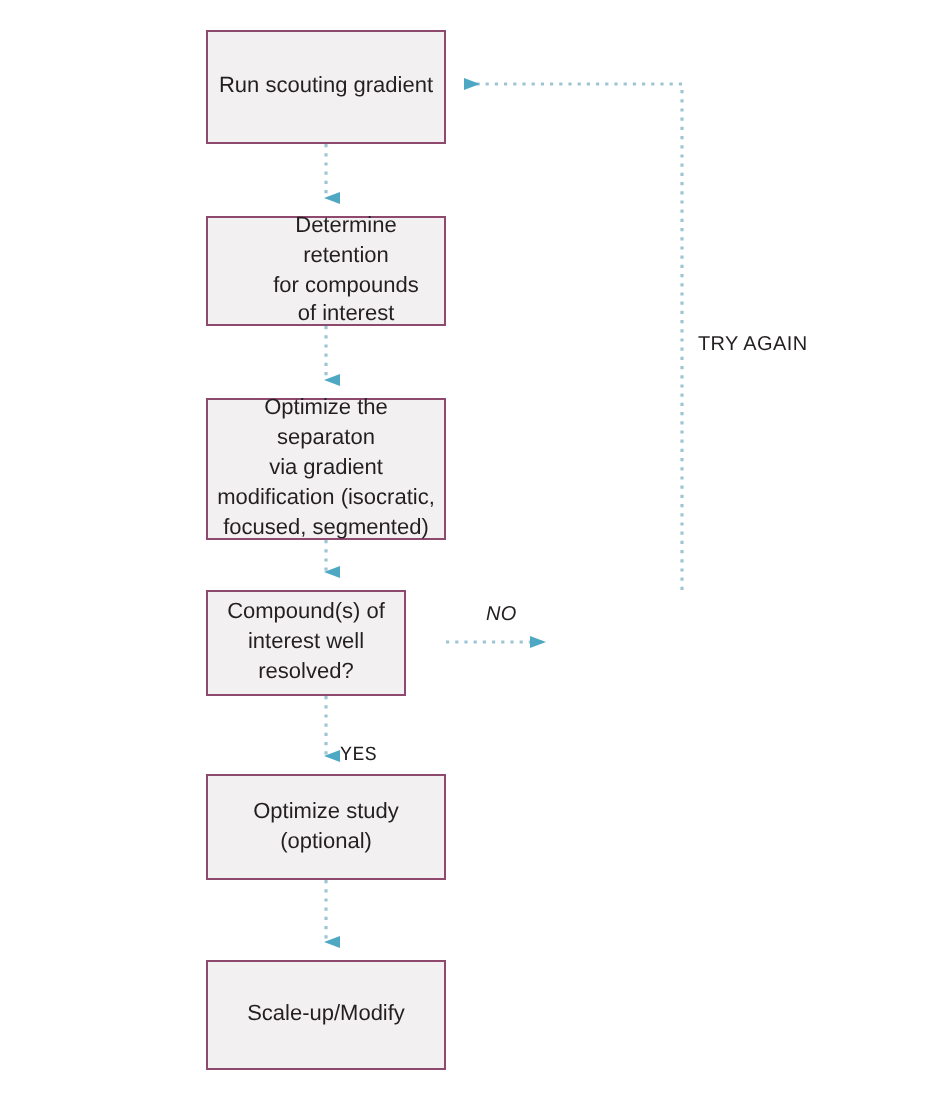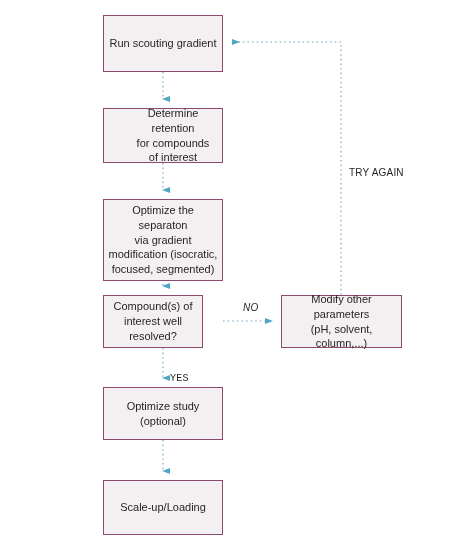--- a/index.html
+++ b/index.html
@@ -82,45 +82,40 @@
   <div class="node" style="left:103px; top:15px; width:120px; height:57px;">
     <span>Run scouting gradient</span>
   </div>
 
   <div class="node" style="left:103px; top:108px; width:120px; height:55px;padding-left:24px;">
     <span>Determine retention
 for compounds
 of interest</span>
   </div>
 
-  <div class="node" style="left:103px; top:199px; width:120px; height:82px;">
+  <div class="node" style="left:103px; top:199px; width:120px; height:71px;">
     <span>Optimize the separaton
 via gradient
 modification (isocratic,
 focused, segmented)</span>
   </div>
 
   <div class="node" style="left:103px; top:295px; width:100px; height:53px;">
     <span>Compound(s) of
 interest well resolved?</span>
   </div>
 
-  <div class="node" style="left:281px; top:295px; width:121px; height:53px;">
-    <span>Modify other
-parameters
-(pH, solvent, column,...)</span>
-  </div>
 
   <div class="node" style="left:103px; top:387px; width:120px; height:53px;">
     <span>Optimize study
 (optional)</span>
   </div>
 
   <div class="node" style="left:103px; top:480px; width:120px; height:55px;">
-    <span>Scale-up/Loading</span>
+    <span>Scale-up/Modify</span>
   </div>
 
   <div class="edge-label" style="left:243px; top:302px;font-style:italic;">NO</div>
 
   <div class="edge-label" style="left:170px; top:373px;font-family:Liberation Mono, monospace;">YES</div>
 
   <div class="edge-label" style="left:349px; top:167px;">TRY AGAIN</div>
 
 </div>
 

